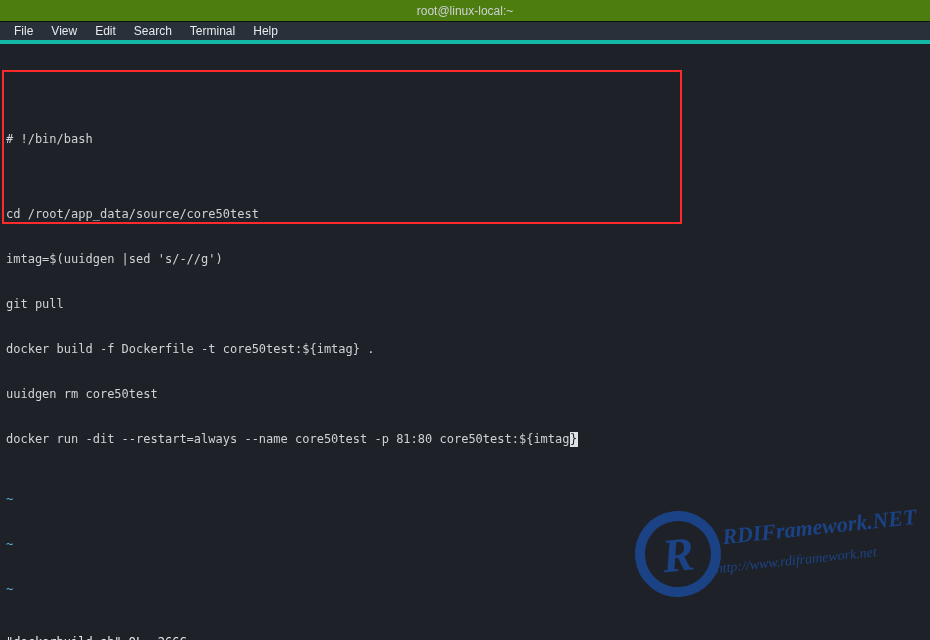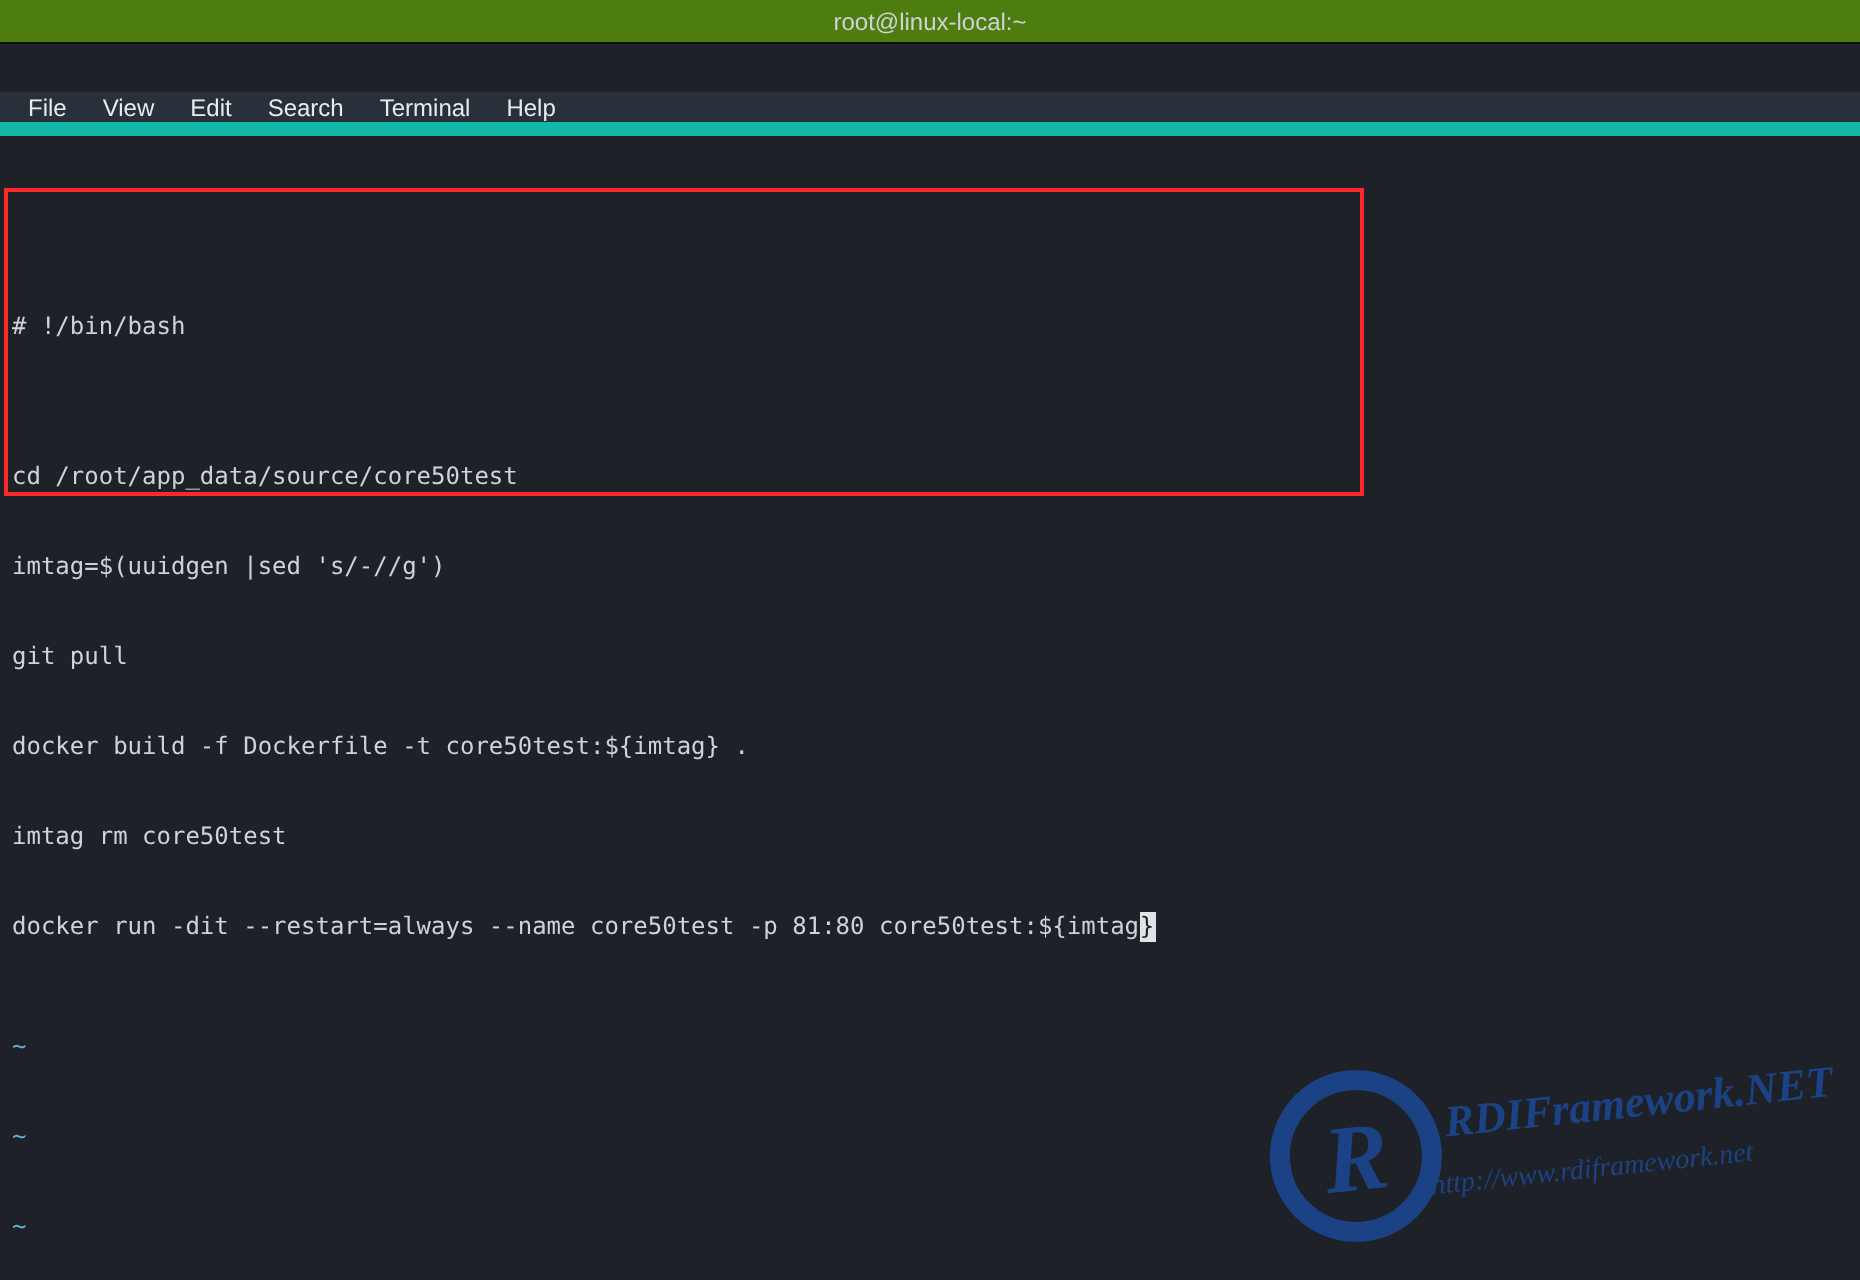--- a/index.html
+++ b/index.html
@@ -20,29 +20,28 @@
       display: flex;
       align-items: center;
       justify-content: center;
       color: #cfd2d6;
       font-family: sans-serif;
       font-size: 12px;
     }
     .menubar {
       height: 22px;
       background: #28303a;
-      border-bottom: 7px solid #14b8a6;
+      border-bottom: 4px solid #14b8a6;
       display: flex;
       align-items: center;
       gap: 2px;
       padding: 0 6px;
       font-family: sans-serif;
       font-size: 12px;
       color: #e8eaec;
-      margin-top: 24px;
     }
     .menubar span {
       padding: 2px 8px;
       cursor: default;
     }
     .terminal {
       position: relative;
       padding: 4px 6px;
       line-height: 15px;
       white-space: pre;
@@ -102,21 +101,21 @@
 
 <div class="terminal">
   <div class="redbox"></div>
 
   <div class="script-line"># !/bin/bash</div>
   <div class="script-line"></div>
   <div class="script-line">cd /root/app_data/source/core50test</div>
   <div class="script-line">imtag=$(uuidgen |sed 's/-//g')</div>
   <div class="script-line">git pull</div>
   <div class="script-line">docker build -f Dockerfile -t core50test:${imtag} .</div>
-  <div class="script-line">imtag rm core50test</div>
+  <div class="script-line">uuidgen rm core50test</div>
   <div class="script-line"><span>docker run -dit --restart=always --name core50test -p 81:80 core50test:${imtag</span><span class="cursor-block">}</span></div>
 
   <div class="tilde">~</div>
   <div class="tilde">~</div>
   <div class="tilde">~</div>
   
   
   
   
   

